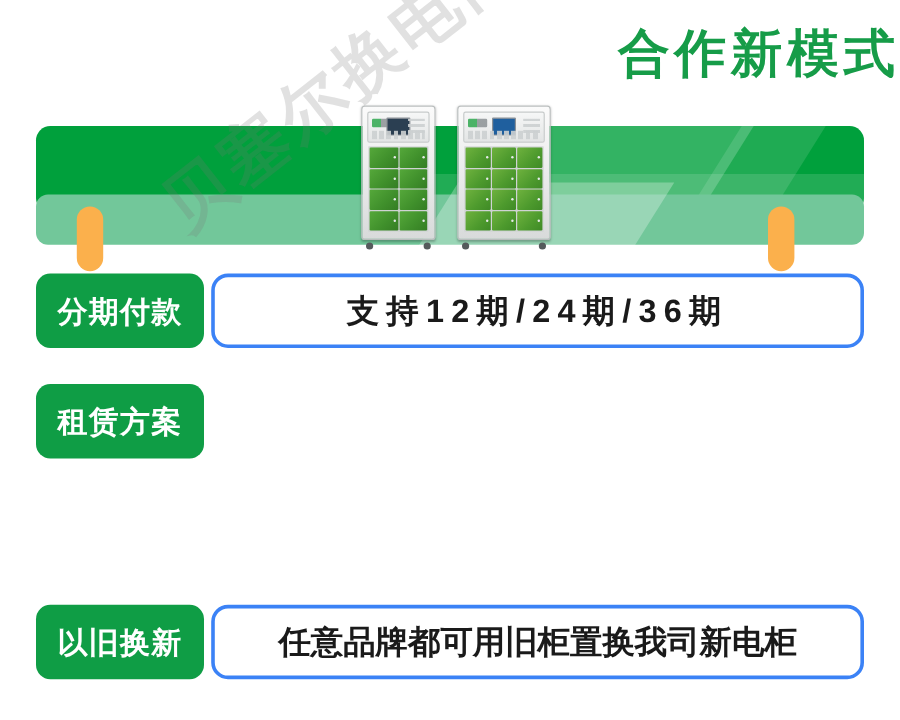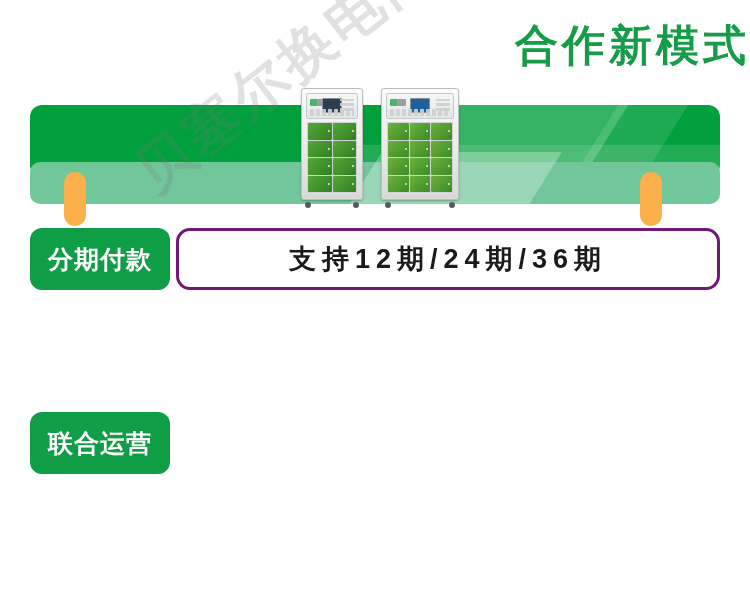--- a/index.html
+++ b/index.html
@@ -127,21 +127,21 @@
   .row{position:relative;height:62px;margin-bottom:30px;}
   .row-label{
     position:absolute;left:30px;top:0;width:140px;height:62px;
     background:#0f9d45;border-radius:12px;
     display:flex;align-items:center;justify-content:center;
     color:#ffffff;font-size:25px;font-weight:bold;letter-spacing:1px;
     box-sizing:border-box;
   }
   .row-content{
     position:absolute;left:176px;top:0;right:30px;height:62px;
-    background:#ffffff;border:3px solid #701a75;border-radius:14px;
+    background:#ffffff;border:3px solid #3b82f6;border-radius:14px;
     display:flex;align-items:center;justify-content:center;
     color:#1a1a1a;font-size:27px;font-weight:bold;
     box-sizing:border-box;
   }
   .row-content.spaced{letter-spacing:6px;}
 </style>
 </head>
 <body>
 
 <div class="page">
@@ -219,22 +219,26 @@
   <div class="watermark">贝塞尔换电同厂家</div>
 
   <div class="rows">
 
     <div class="row">
       <div class="row-label">分期付款</div>
       <div class="row-content spaced">支持12期/24期/36期</div>
     </div>
 
     <div class="row">
-    </div>
-
-    <div class="row">
-      <div class="row-label">联合运营</div>
-    </div>
-
+      <div class="row-label">租赁方案</div>
+    </div>
+
+    <div class="row">
+    </div>
+
+    <div class="row">
+      <div class="row-label">以旧换新</div>
+      <div class="row-content">任意品牌都可用旧柜置换我司新电柜</div>
+    </div>
 
   </div>
 
 </div>
 
 </body></html>

